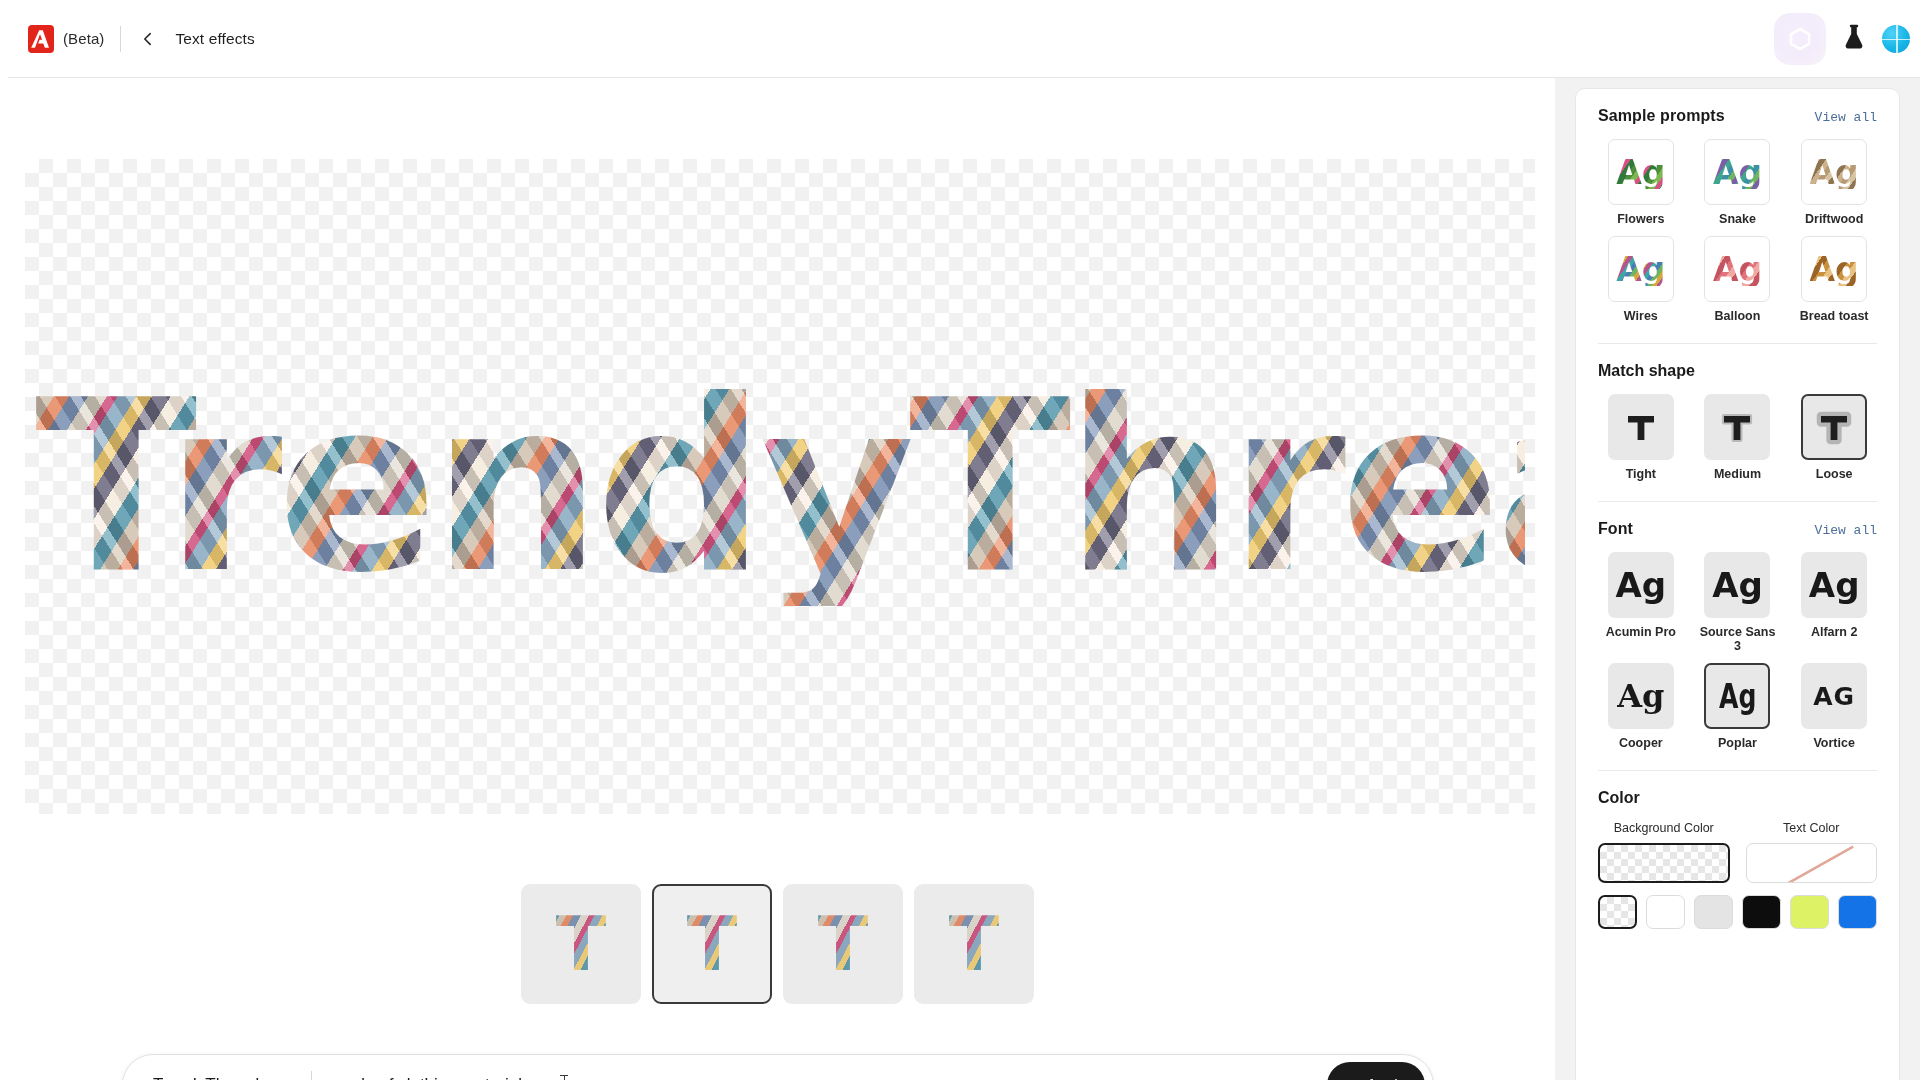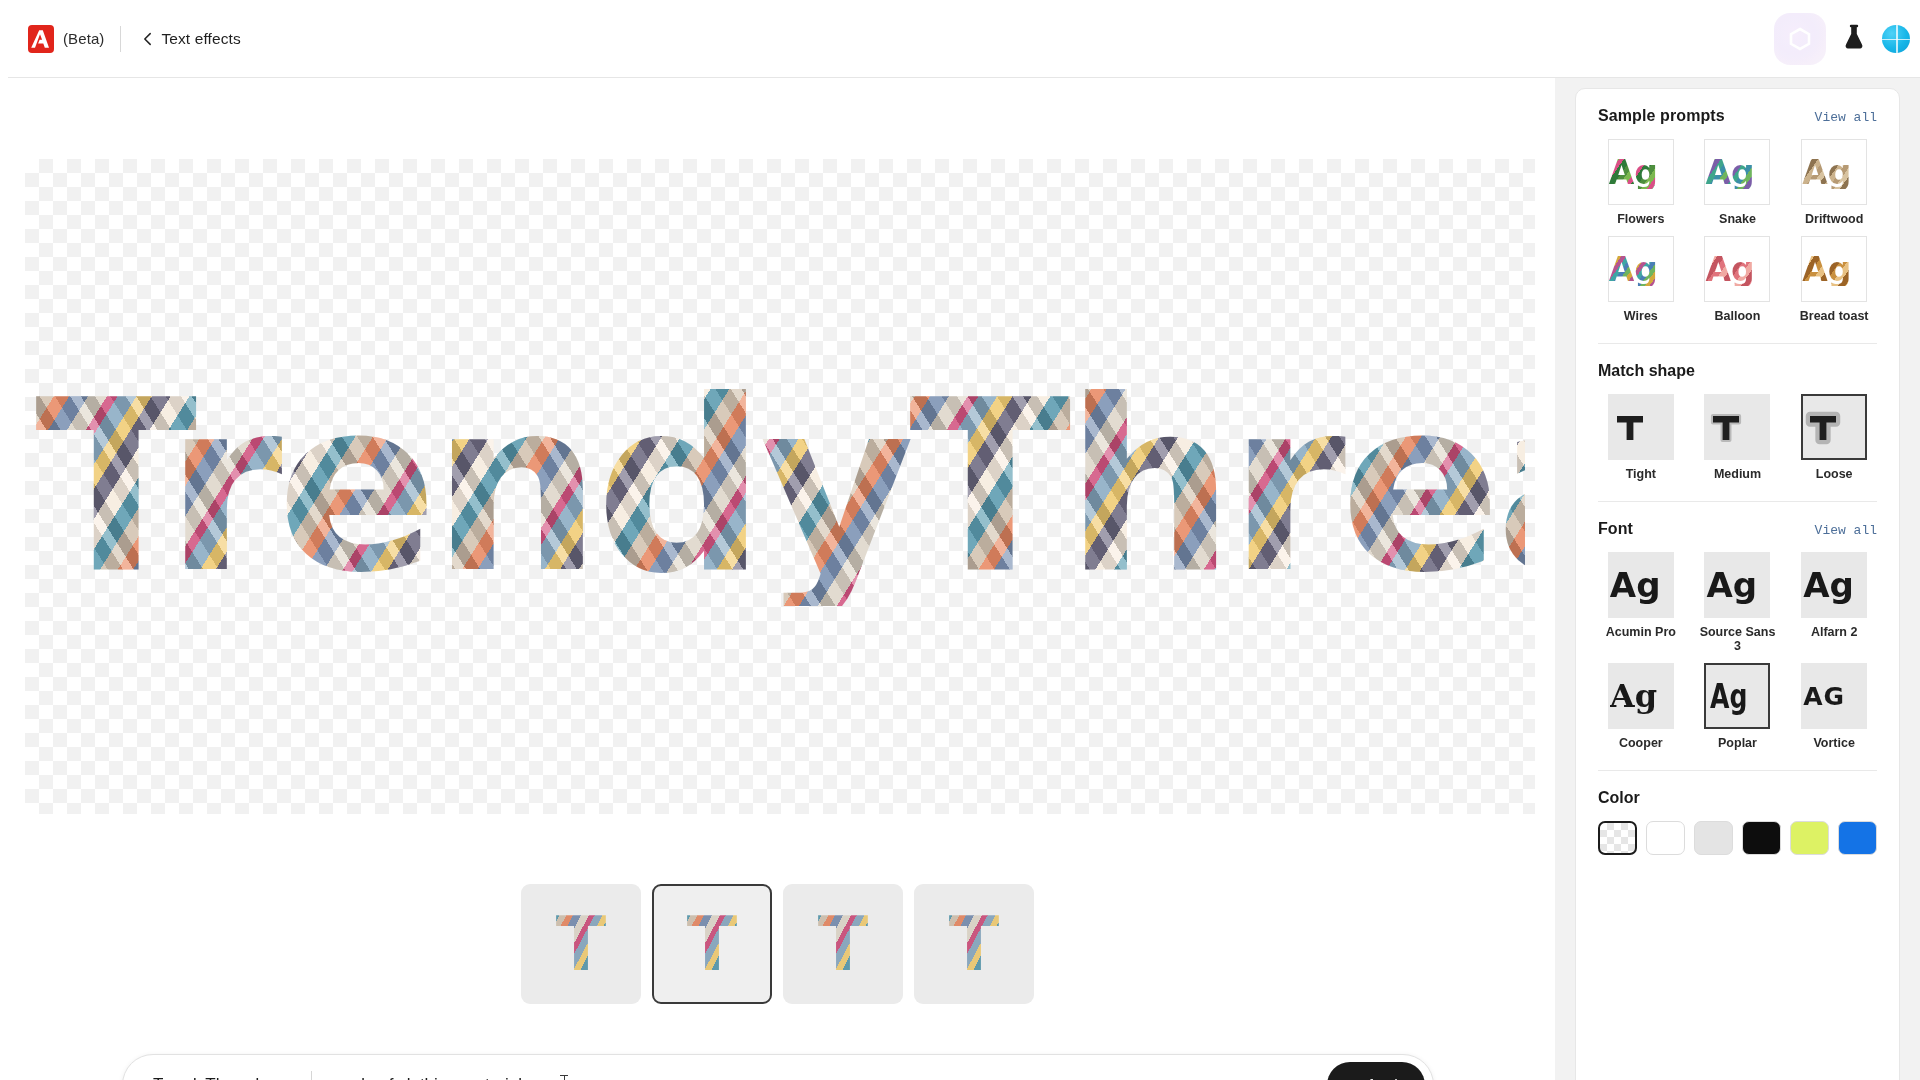--- a/index.html
+++ b/index.html
@@ -17,21 +17,21 @@
     display: flex; align-items: center; z-index: 50;
   }
   .hdr-left { display: flex; align-items: center; padding-left: 18px; gap: 0px; }
   .adobe-logo { width: 30px; height: 28px; display:block; }
   .beta-label { font-size: 15px; color: #2c2c2c; margin-left: 7px; letter-spacing: .1px; }
   .hdr-divider { width:1px; height:26px; background:#d8d8d8; margin: 0 14px 0 16px; }
   .back-chevron {
     width: 26px; height:26px; display:flex; align-items:center; justify-content:center;
     cursor: pointer; color:#222;
   }
-  .page-title { font-size: 15.5px; color: #1f1f1f; letter-spacing:.1px; }
+  .page-title { font-size: 15.5px; color: #1f1f1f; margin-left: 14px; letter-spacing:.1px; }
   .hdr-right { margin-left:auto; display:flex; align-items:center; gap: 16px; padding-right: 18px; }
   .logo-blob {
     width:52px; height:52px; border-radius:16px;
     background: radial-gradient(circle at 40% 40%, #f3e9fb 0%, #efe6fa 45%, #f7eef8 100%);
     display:flex; align-items:center; justify-content:center; opacity:.75;
   }
   .logo-blob .hexo { width:22px; height:24px; }
   .flask-icon { width:24px; height:26px; cursor:pointer; }
   .avatar {
     width:28px; height:28px; border-radius:50%;
@@ -162,23 +162,23 @@
     margin-bottom: 14px;
   }
   .sec-title { font-size:16px; font-weight:bold; color:#1a1a1a; letter-spacing:.1px; }
   .view-all { font-size:13px; color:#4d6f99; cursor:pointer;font-family:Liberation Mono, monospace; }
   .sec-divider { height:1px; background:#e9e9e9; margin: 20px 0 18px 0; }
   .sec-title-only { font-size:16px; font-weight:bold; color:#1a1a1a; margin-bottom:14px; }
 
   .grid3 { display:grid; grid-template-columns: repeat(3, 1fr); gap: 10px 11px; }
   .opt { display:flex; flex-direction:column; align-items:center; cursor:pointer; }
   .opt-box {
-    width:66px; height:66px; border-radius:0; background:#e8e8e8;
+    width:66px; height:66px; border-radius:7px; background:#e8e8e8;
     border:2px solid transparent;
-    display:flex; align-items:center; justify-content:flex-start; overflow:hidden;
+    display:flex; align-items:center; justify-content:center; overflow:hidden;
   }
   .opt-box.framed { background:#ffffff; border:1px solid #e3e3e3; }
   .opt.selected .opt-box { border:2px solid #3a3a3a; }
   .opt-label { font-size:12.5px; color:#2a2a2a; margin-top:7px; text-align:center;font-weight:bold; }
 
   .ag-sample {
     font-family:"DejaVu Sans", sans-serif; font-weight:900; font-size:33px; line-height:1;
     -webkit-background-clip:text; background-clip:text;
     color:transparent; -webkit-text-fill-color:transparent;
   }
@@ -410,20 +410,34 @@
         <span class="opt-box">
           <span class="font-ag wide">AG</span>
         </span>
         <span class="opt-label">Vortice</span>
       </div>
     </div>
 
     <div class="sec-divider"></div>
 
     <div class="sec-title-only">Color</div>
+    <div class="color-row">
+      <div class="color-col">
+        <span class="color-col-label">Background Color</span>
+        <span class="color-field checker selected"></span>
+      </div>
+      <div class="color-col">
+        <span class="color-col-label">Text Color</span>
+        <span class="color-field">
+          <svg class="no-color-slash" viewBox="0 0 100 40" preserveAspectRatio="none" aria-hidden="true">
+            <line x1="18" y1="38" x2="82" y2="2" stroke="#e0a898" stroke-width="2"></line>
+          </svg>
+        </span>
+      </div>
+    </div>
     <div class="swatch-row">
       <span class="swatch checker selected"></span>
       <span class="swatch" style="background:#ffffff"></span>
       <span class="swatch" style="background:#e4e4e4"></span>
       <span class="swatch" style="background:#0d0d0d"></span>
       <span class="swatch" style="background:#ddf264"></span>
       <span class="swatch" style="background:#1473e6"></span>
     </div>
 
   </div>

